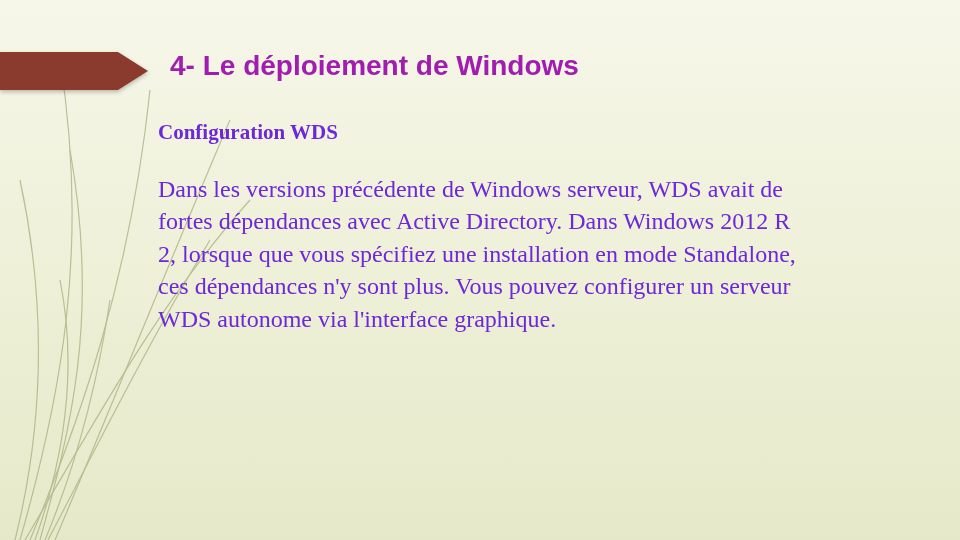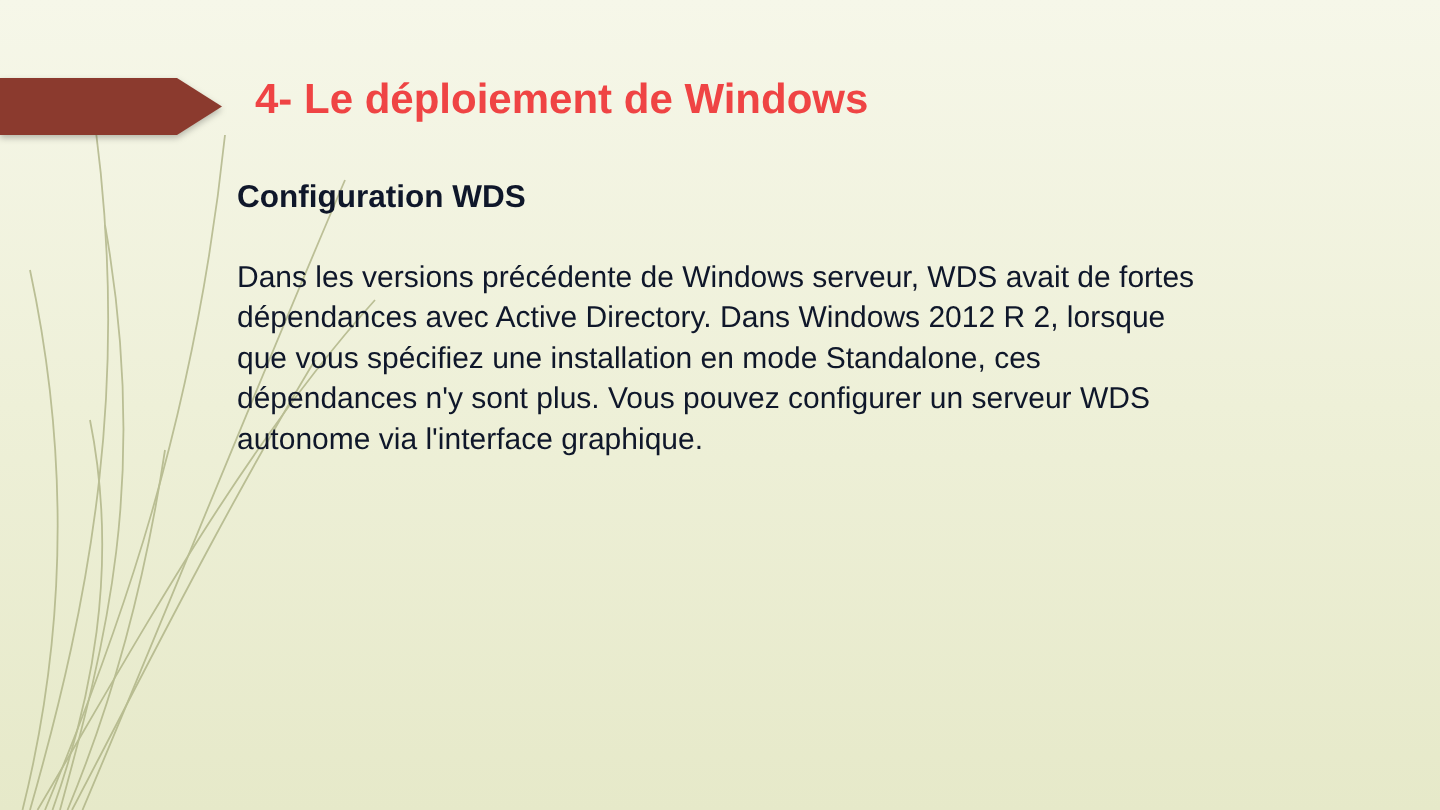--- a/index.html
+++ b/index.html
@@ -48,38 +48,39 @@
     border-left: 30px solid #8b3a2e;
   }
 
   
   .title {
     position: absolute;
     top: 50px;
     left: 170px;
     font-size: 28px;
     font-weight: bold;
-    color: #ef4444;
+    color: #a21caf;
   }
 
   
   .content {
     position: absolute;
     top: 120px;
     left: 158px;
     width: 640px;
-    color: #0f172a;
+    color: #6d28d9;
+    font-family: Liberation Serif, serif;
   }
   .subheading {
     font-size: 21px;
     font-weight: bold;
     margin-bottom: 28px;
   }
   .para {
-    font-size: 20px;
+    font-size: 24px;
     line-height: 1.35;
     margin-bottom: 26px;
   }
 </style>
 </head>
 <body>
 
 <svg class="grass" viewBox="0 0 260 540" preserveAspectRatio="none">
   <g stroke="#a9ae7e" stroke-width="1.2" fill="none" opacity="0.75">
     <path d="M20 540 C 60 400 90 250 60 60"></path>

